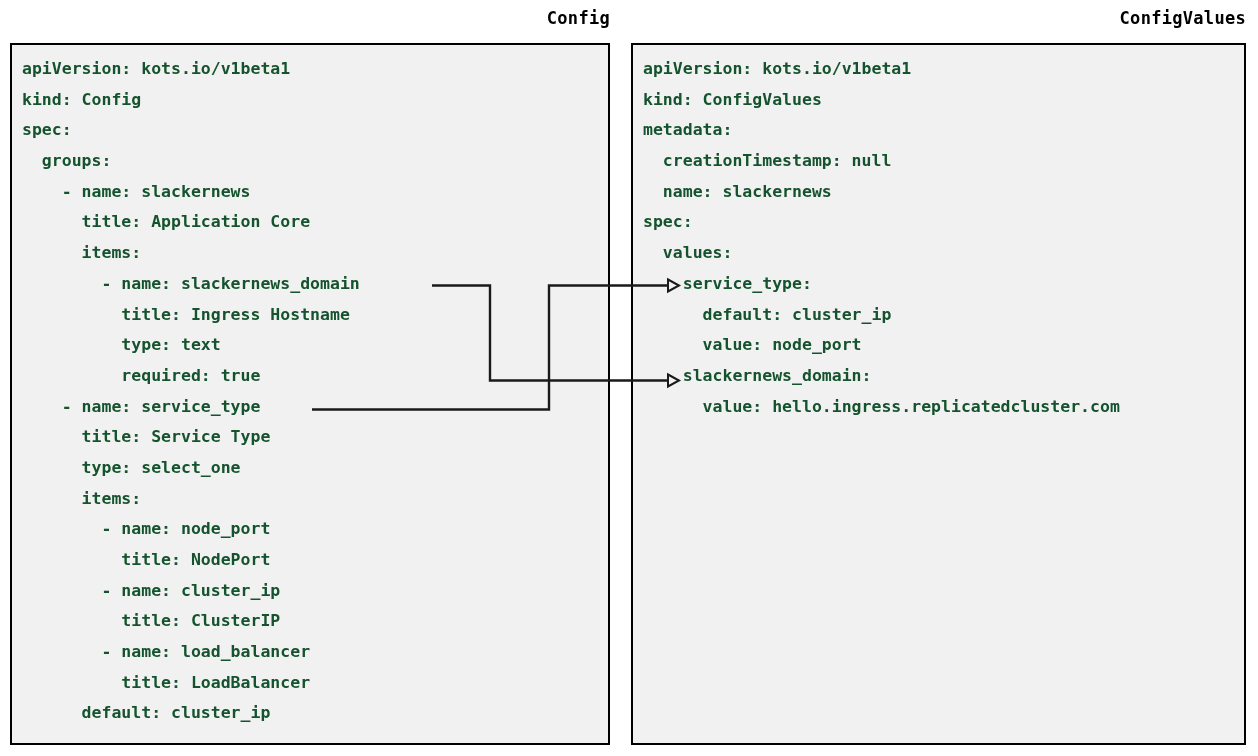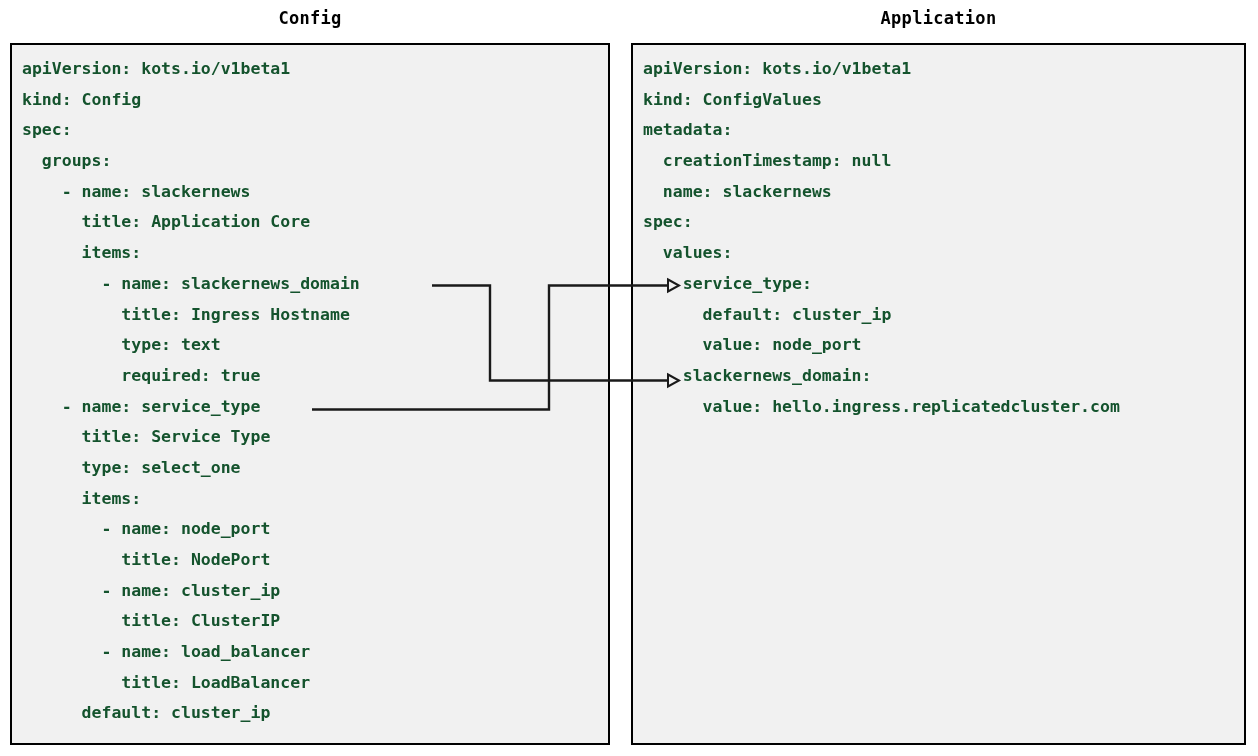--- a/index.html
+++ b/index.html
@@ -16,21 +16,21 @@
     overflow: hidden;
     font-family: "DejaVu Sans Mono", "Liberation Mono", monospace;
   }
 
   .panel-title {
     position: absolute;
     font-family: "DejaVu Sans Mono", "Liberation Mono", monospace;
     font-size: 17px;
     font-weight: 700;
     color: #000000;
-    text-align: center;
+    text-align: right;
     letter-spacing: 0.3px;
     white-space: nowrap;
   }
   #title-config  { left: 10px;  top: 8px;  width: 600px; }
   #title-values  { left: 631px; top: 8px;  width: 615px; }
 
   .yaml-panel {
     position: absolute;
     box-sizing: border-box;
     background: #f1f1f1;
@@ -81,21 +81,21 @@
     stroke-linejoin: miter;
   }
 </style>
 </head>
 <body>
 
 <div id="canvas">
 
   <div class="panel-title" id="title-config">Config</div>
 
-  <div class="panel-title" id="title-values">Application</div>
+  <div class="panel-title" id="title-values">ConfigValues</div>
 
   <div class="yaml-panel" id="panel-config">
     <div class="yaml-body" id="config-lines"><span class="yaml-line">apiVersion: kots.io/v1beta1</span><span class="yaml-line">kind: Config</span><span class="yaml-line">spec:</span><span class="yaml-line">  groups:</span><span class="yaml-line">    - name: slackernews</span><span class="yaml-line">      title: Application Core</span><span class="yaml-line">      items:</span><span class="yaml-line">        - name: slackernews_domain</span><span class="yaml-line">          title: Ingress Hostname</span><span class="yaml-line">          type: text</span><span class="yaml-line">          required: true</span><span class="yaml-line">    - name: service_type</span><span class="yaml-line">      title: Service Type</span><span class="yaml-line">      type: select_one</span><span class="yaml-line">      items:</span><span class="yaml-line">        - name: node_port</span><span class="yaml-line">          title: NodePort</span><span class="yaml-line">        - name: cluster_ip</span><span class="yaml-line">          title: ClusterIP</span><span class="yaml-line">        - name: load_balancer</span><span class="yaml-line">          title: LoadBalancer</span><span class="yaml-line">      default: cluster_ip</span></div>
   </div>
 
   <div class="yaml-panel" id="panel-values">
     <div class="yaml-body" id="values-lines"><span class="yaml-line">apiVersion: kots.io/v1beta1</span><span class="yaml-line">kind: ConfigValues</span><span class="yaml-line">metadata:</span><span class="yaml-line">  creationTimestamp: null</span><span class="yaml-line">  name: slackernews</span><span class="yaml-line">spec:</span><span class="yaml-line">  values:</span><span class="yaml-line">    service_type:</span><span class="yaml-line">      default: cluster_ip</span><span class="yaml-line">      value: node_port</span><span class="yaml-line">    slackernews_domain:</span><span class="yaml-line">      value: hello.ingress.replicatedcluster.com</span></div>
   </div>
 
   <svg id="connectors" viewBox="0 0 1258 756">

